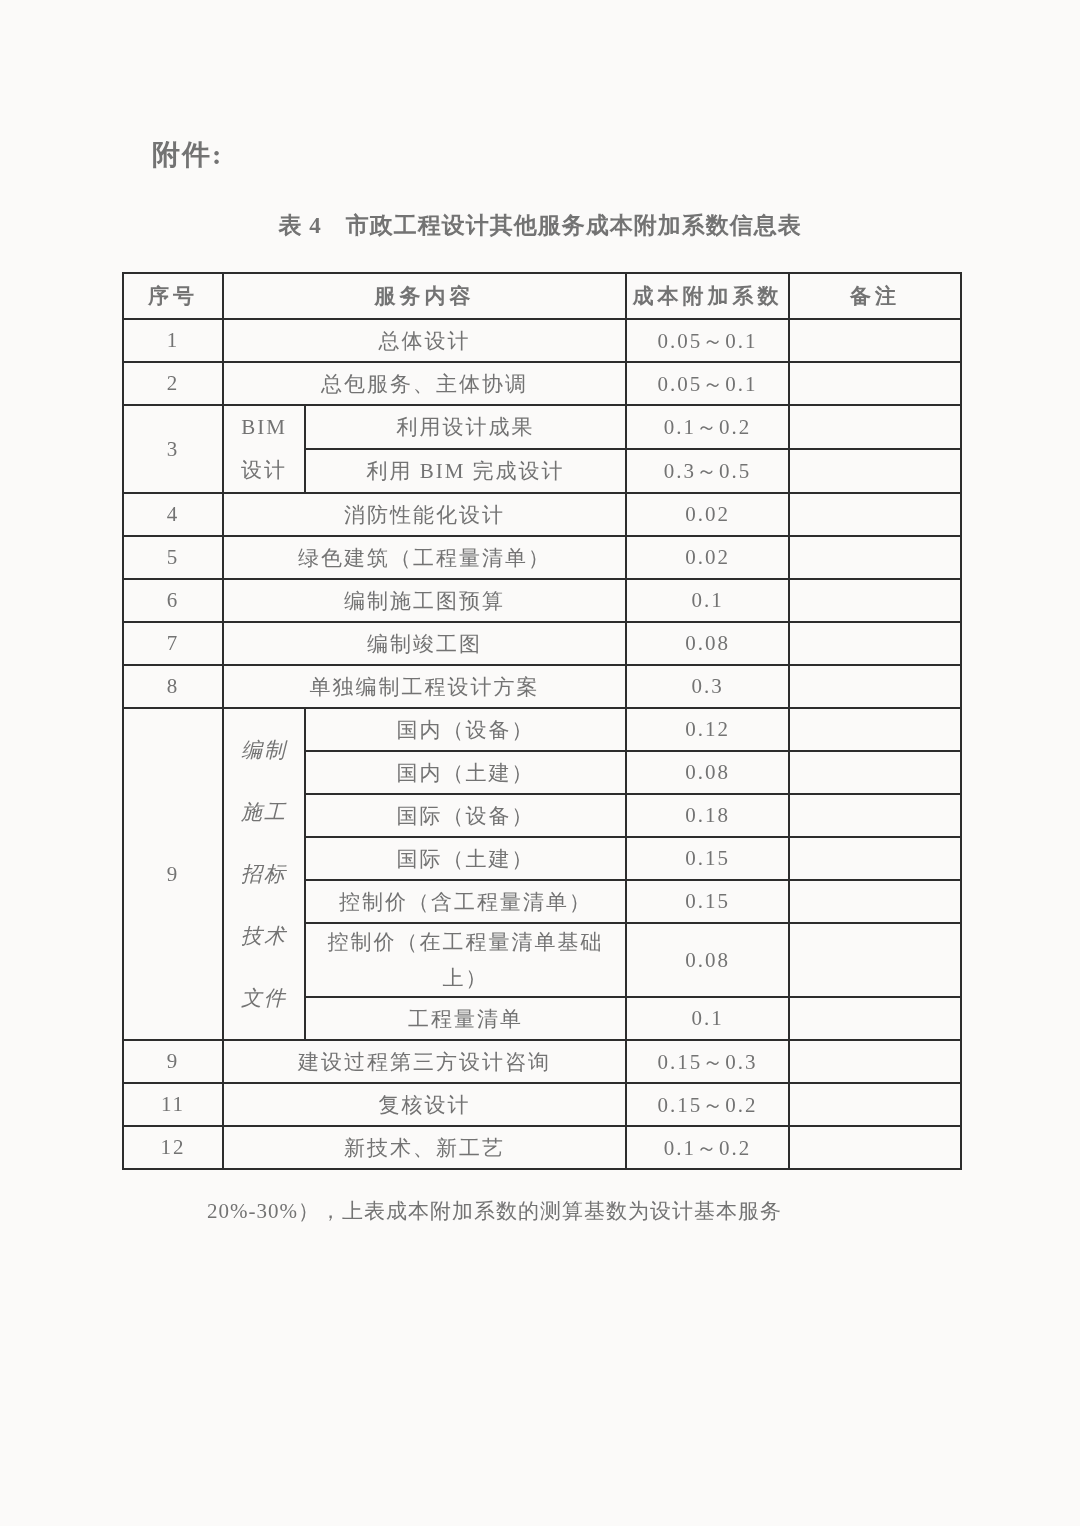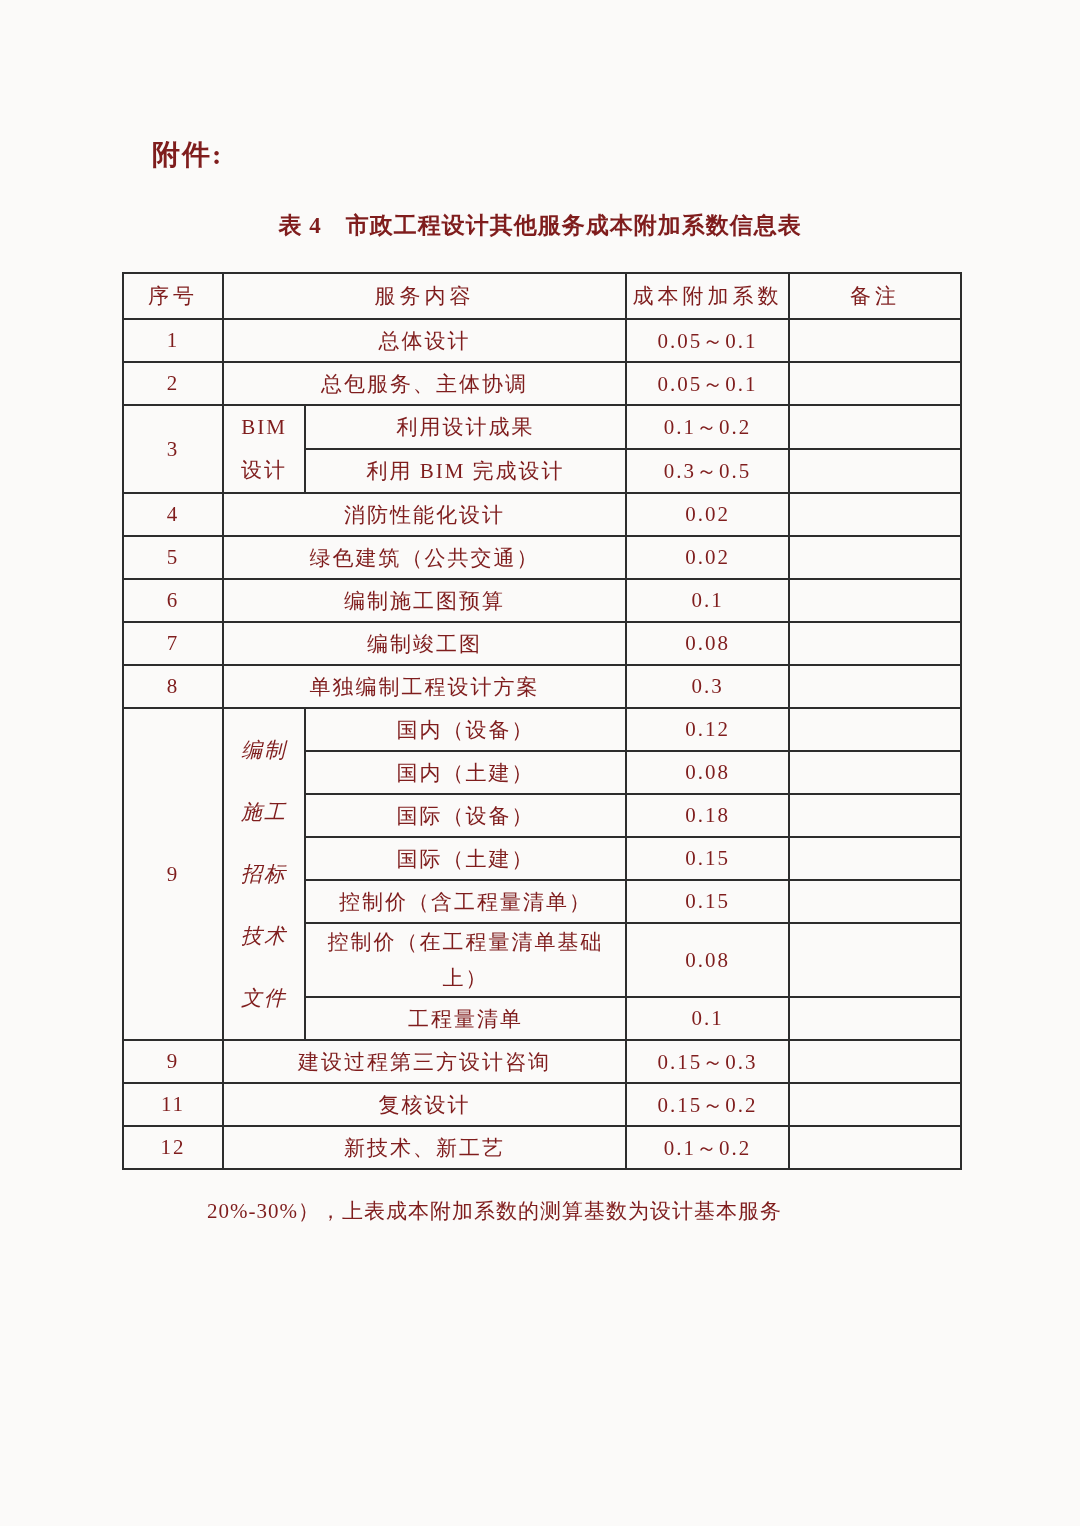--- a/index.html
+++ b/index.html
@@ -7,21 +7,21 @@
     padding: 0;
     background: #e8e8e8;
   }
   .page {
     position: relative;
     width: 1080px;
     height: 1526px;
     margin: 0 auto;
     background: #fbfaf9;
     font-family: "Liberation Serif", "DejaVu Serif", serif;
-    color: #7f1d1d;
+    color: #737373;
     overflow: hidden;
   }
   .attachment {
     position: absolute;
     top: 136px;
     left: 152px;
     font-size: 28px;
     font-weight: bold;
     letter-spacing: 2px;
   }
@@ -48,21 +48,21 @@
     border: 2px solid #2d2d2d;
     text-align: center;
     vertical-align: middle;
     font-size: 21px;
     padding: 0 4px;
     letter-spacing: 2px;
     font-weight: normal;
     overflow: hidden;
   }
   .coef-table th {
-    font-weight: normal;
+    font-weight: bold;
     letter-spacing: 4px;
   }
   .coef-table tr { height: 43px; }
   .coef-table tr.header-row { height: 46px; }
   .coef-table tr.tall-row { height: 64px; }
   .glines {
     display: flex;
     flex-direction: column;
     justify-content: center;
     align-items: center;
@@ -146,21 +146,21 @@
 
     <tr>
       <td>4</td>
       <td colspan="2">消防性能化设计</td>
       <td>0.02</td>
       <td></td>
     </tr>
 
     <tr>
       <td>5</td>
-      <td colspan="2">绿色建筑（公共交通）</td>
+      <td colspan="2">绿色建筑（工程量清单）</td>
       <td>0.02</td>
       <td></td>
     </tr>
 
     <tr>
       <td>6</td>
       <td colspan="2">编制施工图预算</td>
       <td>0.1</td>
       <td></td>
     </tr>

